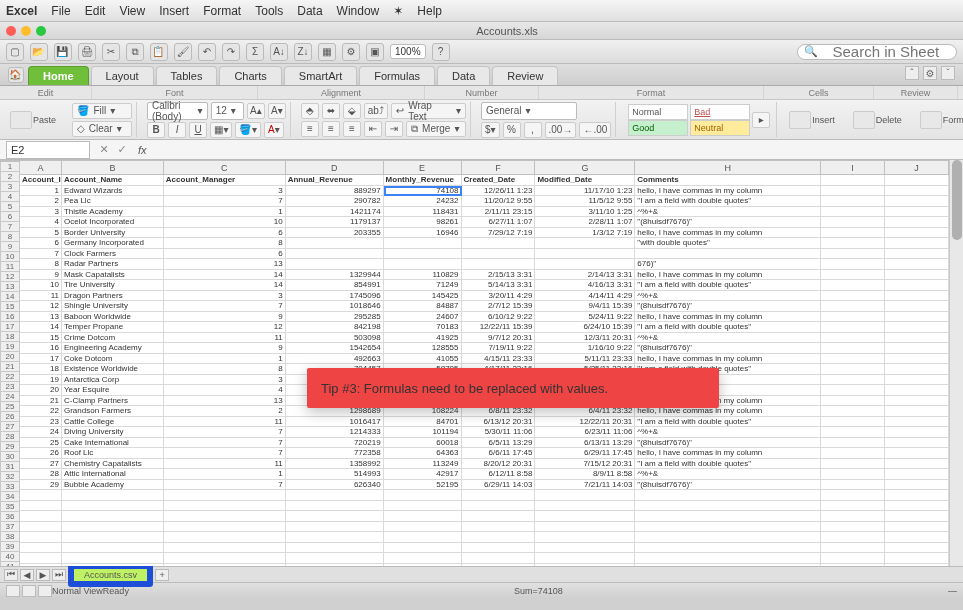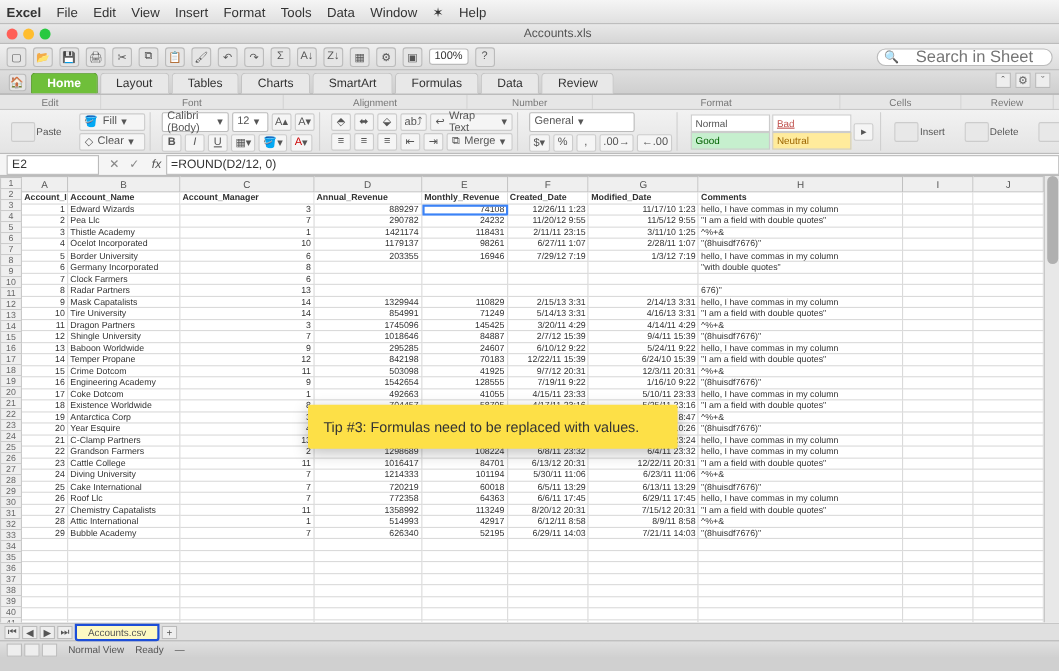--- a/index.html
+++ b/index.html
@@ -33,21 +33,21 @@
 .subheads { height:14px; background:#e6e6e6; display:flex; font-size:9px; color:#777; border-bottom:1px solid #c8c8c8;}
 .subheads div { display:flex; align-items:center; justify-content:center; border-right:1px solid #d4d4d4;}
 
 .ribbon-body { height:40px; background: linear-gradient(#f2f2f2,#e4e4e4); display:flex; padding:2px 4px; gap:6px; border-bottom:1px solid #bbb; align-items:center; font-size:10px; color:#555;}
 .ribbon-group { display:flex; flex-direction:column; gap:2px; padding:0 4px; border-right:1px solid #d0d0d0; height:100%; justify-content:center;}
 .rb-row { display:flex; gap:3px; align-items:center;}
 .rb-btn { height:16px; min-width:18px; background:#f5f5f5; border:1px solid #ccc; border-radius:2px; display:flex; align-items:center; justify-content:center; padding:0 3px;}
 .rb-wide { min-width:60px; justify-content:flex-start; gap:4px; padding:0 4px;}
 .sel { background:#fff; border:1px solid #bbb; padding:1px 4px; border-radius:2px; height:18px; display:flex; align-items:center; gap:4px;}
 .status-large { display:flex; gap:2px; padding:0 6px; border-right:1px solid #d0d0d0; height:100%; align-items:center;}
-.status-cell { width:72px; height:16px; border:1px solid #ccc; font-size:9px; display:flex; align-items:center; padding:0 3px;}
+.status-cell { width:60px; height:16px; border:1px solid #ccc; font-size:9px; display:flex; align-items:center; padding:0 3px;}
 .normal{background:#fff;} .bad{background:#fff; color:#c0504d;text-decoration:underline;} .good{background:#c6efce; color:#006100;} .neutral{background:#ffeb9c; color:#9c6500;}
 .big-btn { display:flex; align-items:center; gap:1px; padding:0 6px; font-size:9px;}
 .big-btn .ic { width:22px; height:18px; background:#e8e8e8; border:1px solid #ccc; border-radius:2px;}
 
 .formula-bar { height:20px; background:#f5f5f5; border-bottom:1px solid #bbb; display:flex; align-items:center; font-size:11px;}
 .name-box { width:84px; height:18px; border:1px solid #bbb; background:#fff; margin:0 2px 0 6px; display:flex; align-items:center; padding:0 4px;}
 .fb-icons { display:flex; gap:2px; padding:0 4px;}
 .fb-icons span { width:16px; height:16px; display:flex; align-items:center; justify-content:center; color:#888;}
 .fx-label { font-style:italic; color:#555; padding:0 4px; font-size:11px;}
 .formula-input { flex:1; height:18px; border:1px solid #bbb; background:#fff; padding:0 4px; display:flex; align-items:center; font-size:11px;}
@@ -66,29 +66,29 @@
 .drow.header .dc { font-weight:bold; background:#fff; font-size:8px;}
 .dc.selected { border:2px solid #3b82f6; padding:0 1px;}
 
 .col-A{width:42px;} .col-B{width:102px;} .col-C{width:122px;} .col-D{width:98px;} .col-E{width:78px;} .col-F{width:74px;} .col-G{width:100px;} .col-H{width:186px;} .col-I{width:64px;} .col-J{width:64px;}
 
 .vscroll { width:14px; background:#e8e8e8; border-left:1px solid #c8c8c8; position:relative;}
 .vscroll .thumb { position:absolute; top:0; left:2px; width:10px; height:80px; background:#b0b0b0; border-radius:5px;}
 
 .sheettabs { height:16px; background:#e0e0e0; border-top:1px solid #bbb; display:flex; align-items:center; font-size:9px; color:#555; padding:0 4px; gap:2px;}
 .sheettabs .nav { width:14px; height:12px; background:#eee; border:1px solid #bbb; display:flex; align-items:center; justify-content:center;}
-.sheettabs .stab { padding:1px 10px; background:#fef9c3; border:2px solid #1d4ed8; border-radius:0 0 3px 3px;text-align:center;}
+.sheettabs .stab { padding:1px 10px; background:#bef264; border:6px solid #1d4ed8; border-radius:0 0 3px 3px;text-align:center;}
 .sheettabs .plus { width:14px; height:12px; background:#eee; border:1px solid #bbb; display:flex; align-items:center; justify-content:center;}
 
-.statusbar { height:16px; background: linear-gradient(#e0e0e0,#d0d0d0); display:flex; align-items:center; font-size:9px; color:#555; padding:0 6px; gap:10px; border-top:1px solid #bbb;}
+.statusbar { height:16px; background: linear-gradient(#e0e0e0,#d0d0d0); display:flex; align-items:center; font-size:9px; color:#555; padding:0 6px; gap:0; border-top:1px solid #bbb;}
 .statusbar .views { display:flex; gap:2px;}
 .statusbar .views span { width:14px; height:12px; background:#eee; border:1px solid #bbb;}
 .statusbar .mid { flex:1; text-align:center;}
 
-.tip-callout { position:absolute; left:280px; top:208px; width:336px; height:40px; background:#fde047; box-shadow:0 4px 14px rgba(0,0,0,.25); border-radius:2px; display:flex; align-items:center; padding:0 14px; font-size:13px; color:#333; z-index:50;}
+.tip-callout { position:absolute; left:307px; top:208px; width:412px; height:40px; background:#ef4444; box-shadow:0 4px 14px rgba(0,0,0,.25); border-radius:2px; display:flex; align-items:center; padding:0 14px; font-size:13px; color:#333; z-index:50;}
 </style>
 </head>
 <body>
 
 <div class="menubar">
   <span class="appname">Excel</span>
   <span>File</span>
   <span>Edit</span>
   <span>View</span>
   <span>Insert</span>
@@ -252,21 +252,20 @@
 
 </div>
 
 <div class="formula-bar">
   <div class="name-box">E2</div>
   <div class="fb-icons">
     <span>✕</span>
     <span>✓</span>
   </div>
   <span class="fx-label">fx</span>
-  <div class="formula-input">=ROUND(D2/12, 0)</div>
 </div>
 
 <div class="grid-wrap">
   <div class="rowhead-col" id="rowheads">
       <div class="corner"></div>
       <div class="rh">1</div>
       <div class="rh">2</div>
       <div class="rh">3</div>
       <div class="rh">4</div>
       <div class="rh">5</div>
@@ -525,21 +524,21 @@
           <div class="dc col-I"></div>
           <div class="dc col-J"></div>
         </div>
         <div class="drow">
           <div class="dc col-A r">17</div>
           <div class="dc col-B">Coke Dotcom</div>
           <div class="dc col-C r">1</div>
           <div class="dc col-D r">492663</div>
           <div class="dc col-E r">41055</div>
           <div class="dc col-F r">4/15/11 23:33</div>
-          <div class="dc col-G r">5/10/11 23:33</div>
+          <div class="dc col-G r">5/11/11 23:33</div>
           <div class="dc col-H">hello, I have commas in my column</div>
           <div class="dc col-I"></div>
           <div class="dc col-J"></div>
         </div>
         <div class="drow">
           <div class="dc col-A r">18</div>
           <div class="dc col-B">Existence Worldwide</div>
           <div class="dc col-C r">8</div>
           <div class="dc col-D r">704457</div>
           <div class="dc col-E r">58705</div>
@@ -796,14 +795,15 @@
 </div>
 
 <div class="statusbar">
   <div class="views">
     <span></span>
     <span></span>
     <span></span>
   </div>
   <span>Normal View</span>
   <span>Ready</span>
+  <span class="mid">Sum=74108</span>
   <span>—</span>
 </div>
 
 </body></html>

